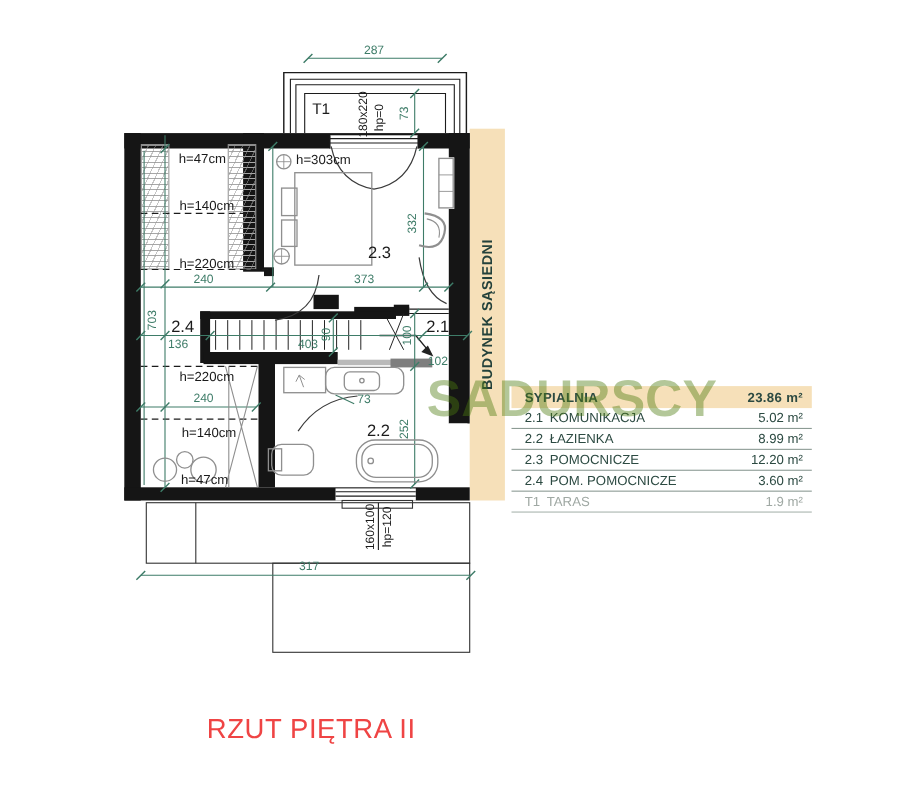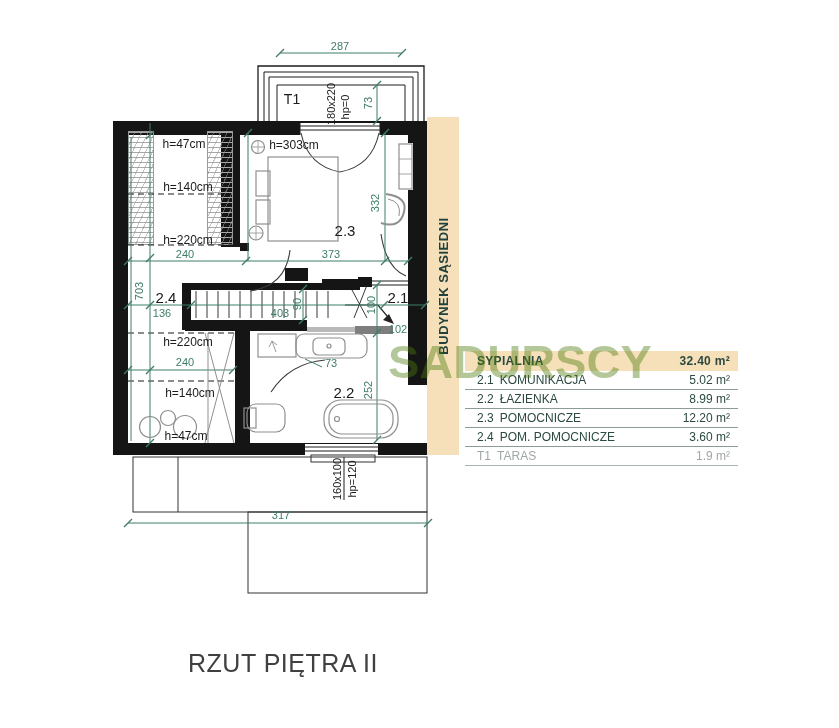--- a/index.html
+++ b/index.html
@@ -22,21 +22,21 @@
   #legend{position:absolute;left:465px;top:351px;width:273px;z-index:10;font-size:12px;color:#2c4a42;}
   #legend .hdr{background:#f6e0b9;height:20px;display:flex;align-items:center;justify-content:space-between;
      padding:0 8px 0 12px;font-weight:600;letter-spacing:.3px;}
   #legend .row{height:18px;display:flex;align-items:center;justify-content:space-between;
      padding:0 8px 0 12px;border-bottom:1px solid #8c9b94;}
   #legend .row .nm{display:flex;gap:6px;}
   #legend .muted{color:#9fa8a3;border-bottom-color:#aab5af;}
   #watermark{position:absolute;left:388px;top:334px;z-index:30;font-size:47px;font-weight:700;
      color:#4d7c0f;opacity:.42;letter-spacing:0px;}
   #plan-title{position:absolute;left:188px;top:649px;font-size:25px;letter-spacing:.5px;
-     color:#404040;font-weight:500;z-index:10;}
+     color:#ef4444;font-weight:500;z-index:10;}
   .hatch{position:absolute;border:1px solid #9a9a9a;z-index:5;
      background:
        repeating-linear-gradient(115deg, rgba(150,150,150,0) 0 5px, rgba(150,150,150,.55) 5px 6px),
        repeating-linear-gradient(to bottom, #a8a8a8 0 1px, transparent 1px 5px);}
 </style>
 </head>
 <body>
 
 <div id="canvas">
 
@@ -185,21 +185,21 @@
   <span class="ann dim" style="left:331px;top:363px">73</span>
   <span class="ann room" style="left:344px;top:392px">2.2</span>
   <span class="ann dim rot" style="left:368px;top:390px">252</span>
   <span class="ann blk rot" style="left:337px;top:479px">160x100</span>
   <span class="ann blk rot" style="left:352px;top:479px">hp=120</span>
   <span class="ann dim" style="left:281px;top:515px">317</span>
 
   <div id="legend">
     <div class="hdr">
       <span>SYPIALNIA</span>
-      <span>32.40 m²</span>
+      <span>23.86 m²</span>
     </div>
     <div class="row">
       <span class="nm">
           <span>2.1</span>
           <span>KOMUNIKACJA</span>
         </span>
       <span>5.02 m²</span>
     </div>
     <div class="row">
       <span class="nm">

